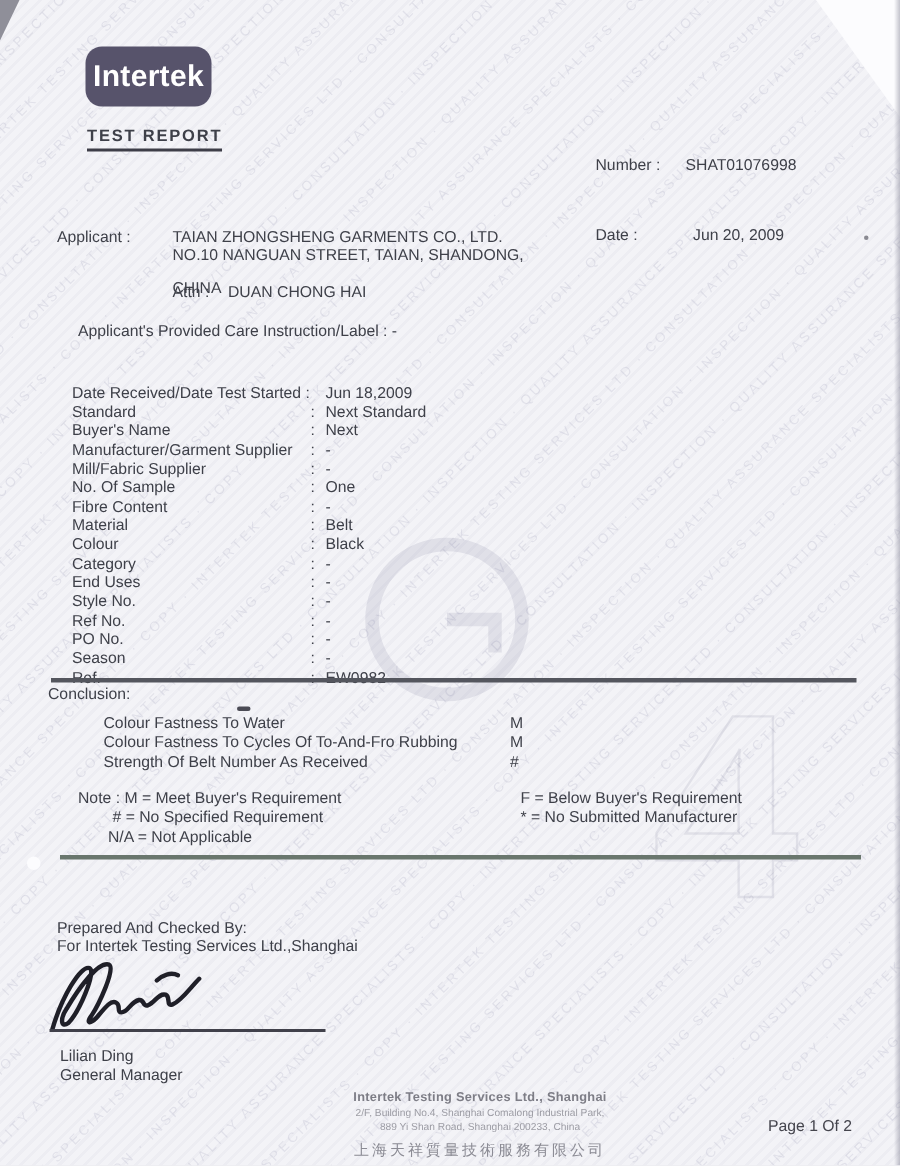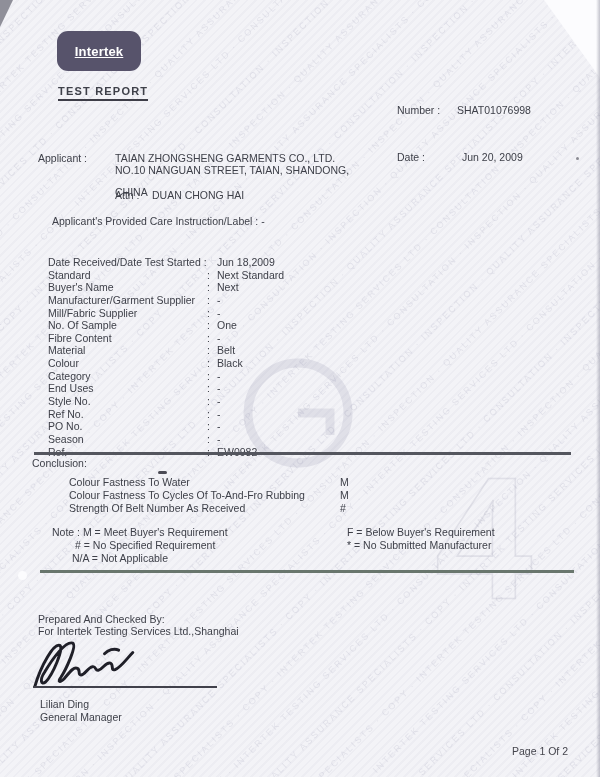--- a/index.html
+++ b/index.html
@@ -33,21 +33,21 @@
   .dash-artifact{position:absolute;left:158px;top:471px;width:9px;height:3px;
     background:#4b4b55;border-radius:2px;}
   .white-dot{position:absolute;left:18px;top:571px;width:9px;height:9px;border-radius:50%;
     background:#fcfcfe;}
   .speck{position:absolute;left:576px;top:157px;width:3px;height:3px;border-radius:50%;background:#8a8a92;}
   
   .t{position:absolute;font-size:10.5px;white-space:nowrap;color:var(--ink,#3e4049);}
   
   .logo{position:absolute;left:57px;top:31px;width:84px;height:40px;border-radius:11px;
     background:var(--logo-bg,#57536b);display:flex;align-items:center;justify-content:center;}
-  .logo span{color:#fff;font-size:13px;font-weight:bold;letter-spacing:0.2px;text-decoration:underline;}
+  .logo span{color:#fff;font-size:20px;font-weight:bold;letter-spacing:0.2px;}
   .title{left:58px;top:85px;font-size:11px;font-weight:bold;letter-spacing:1.2px;
     padding-bottom:2px;border-bottom:2px solid #3e3e48;}
   .num-label{left:397px;top:104px;}
   .num-value{left:457px;top:104px;}
   .date-label{left:397px;top:151px;}
   .date-value{left:462px;top:151px;}
   
   .app-label{left:38px;top:152px;}
   .app-l1{left:115px;top:152px;}
   .app-l2{left:115px;top:164px;}
@@ -290,15 +290,23 @@
   <div class="t prep1">Prepared And Checked By:</div>
   <div class="t prep2">For Intertek Testing Services Ltd.,Shanghai</div>
   <svg class="sig-svg" width="120" height="56" viewBox="0 0 200 95">
     <path d="M10,85 C20,50 42,12 52,16 C60,20 40,66 28,78 C20,84 18,74 26,62 C40,38 62,8 74,12 C82,16 62,58 54,70 C48,78 52,80 60,72 C70,60 76,52 82,55 C88,58 82,66 88,66 C96,66 98,54 108,52 C114,51 112,60 118,58 C126,55 130,44 138,46 C144,48 138,60 146,57 C156,53 166,38 176,28" fill="none" stroke="#1f1f28" stroke-width="5" stroke-linecap="round"></path>
     <path d="M128,30 C134,24 144,20 152,24" fill="none" stroke="#1f1f28" stroke-width="5" stroke-linecap="round"></path>
   </svg>
   <div class="sig-line"></div>
   <div class="t signer-name">Lilian Ding</div>
   <div class="t signer-title">General Manager</div>
 
+  <div class="footer">
+    <div class="f-company">Intertek Testing Services Ltd., Shanghai</div>
+    <div class="f-addr">
+      <div>2/F, Building No.4, Shanghai Comalong Industrial Park,</div>
+      <div>889 Yi Shan Road, Shanghai 200233, China</div>
+    </div>
+    <div class="f-cn">上海天祥質量技術服務有限公司</div>
+  </div>
   <div class="t page-ind">Page 1 Of 2</div>
 
 </div>
 
 </body></html>

